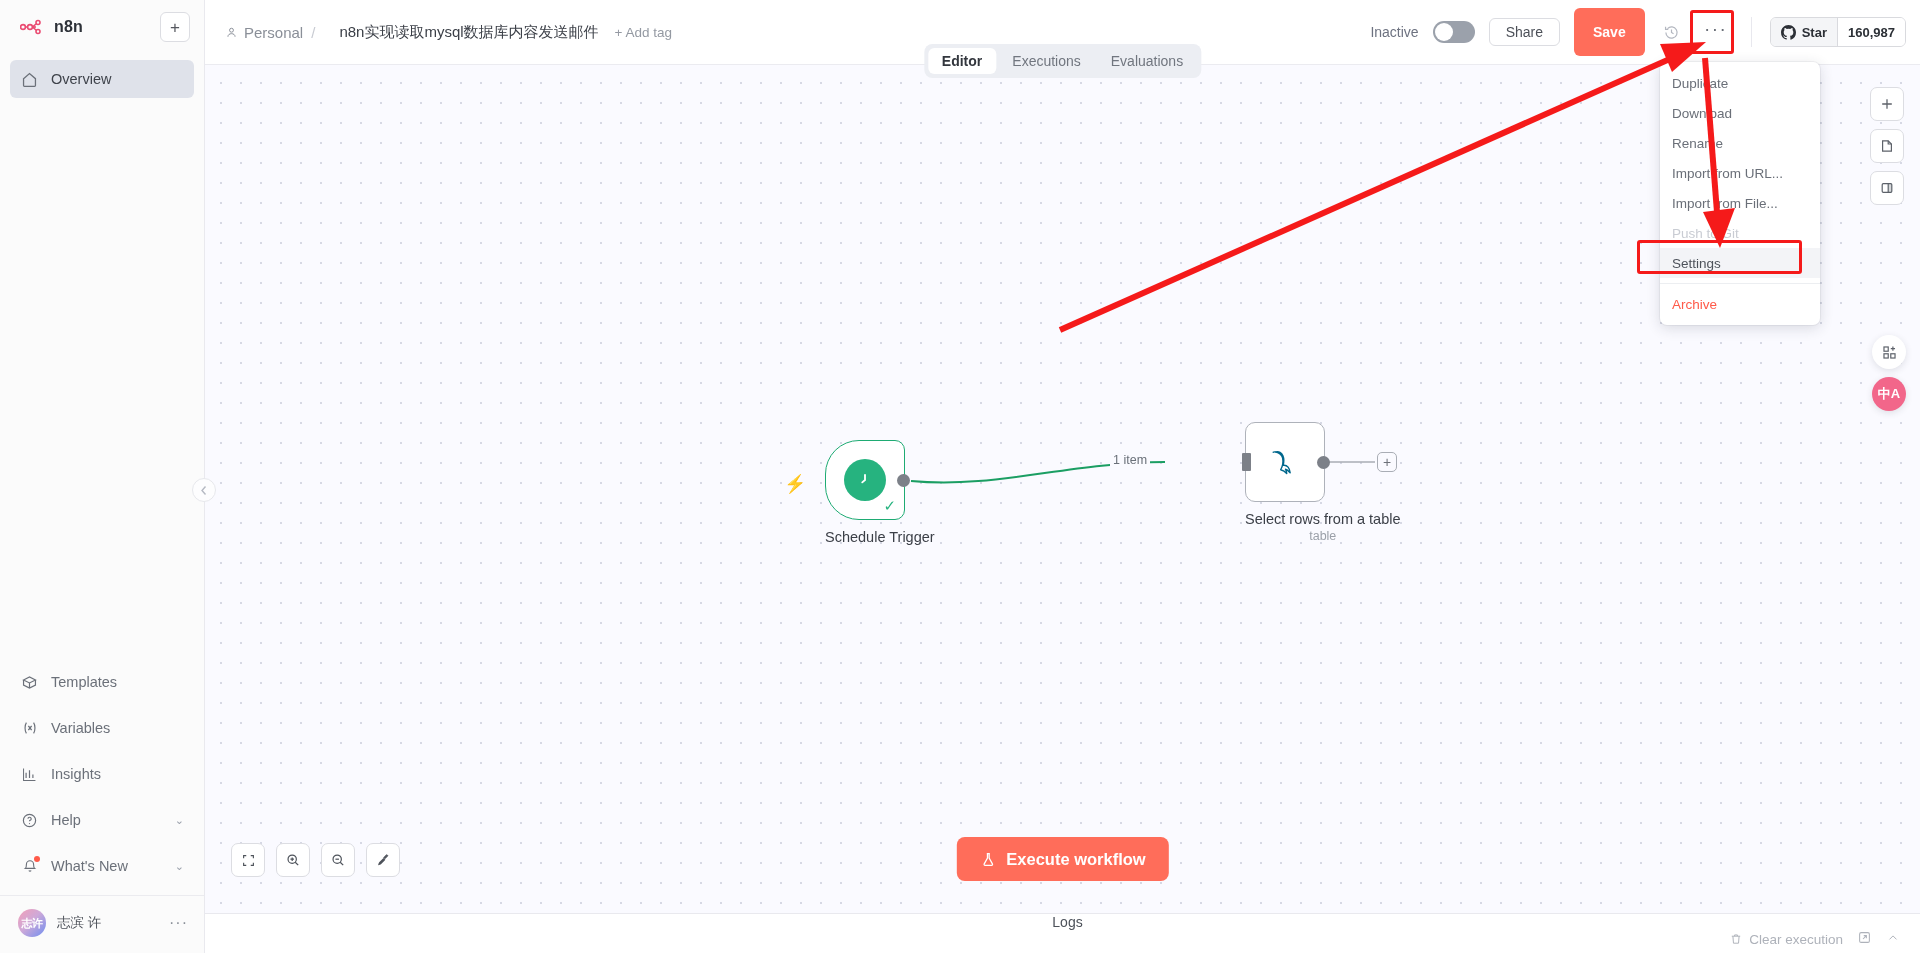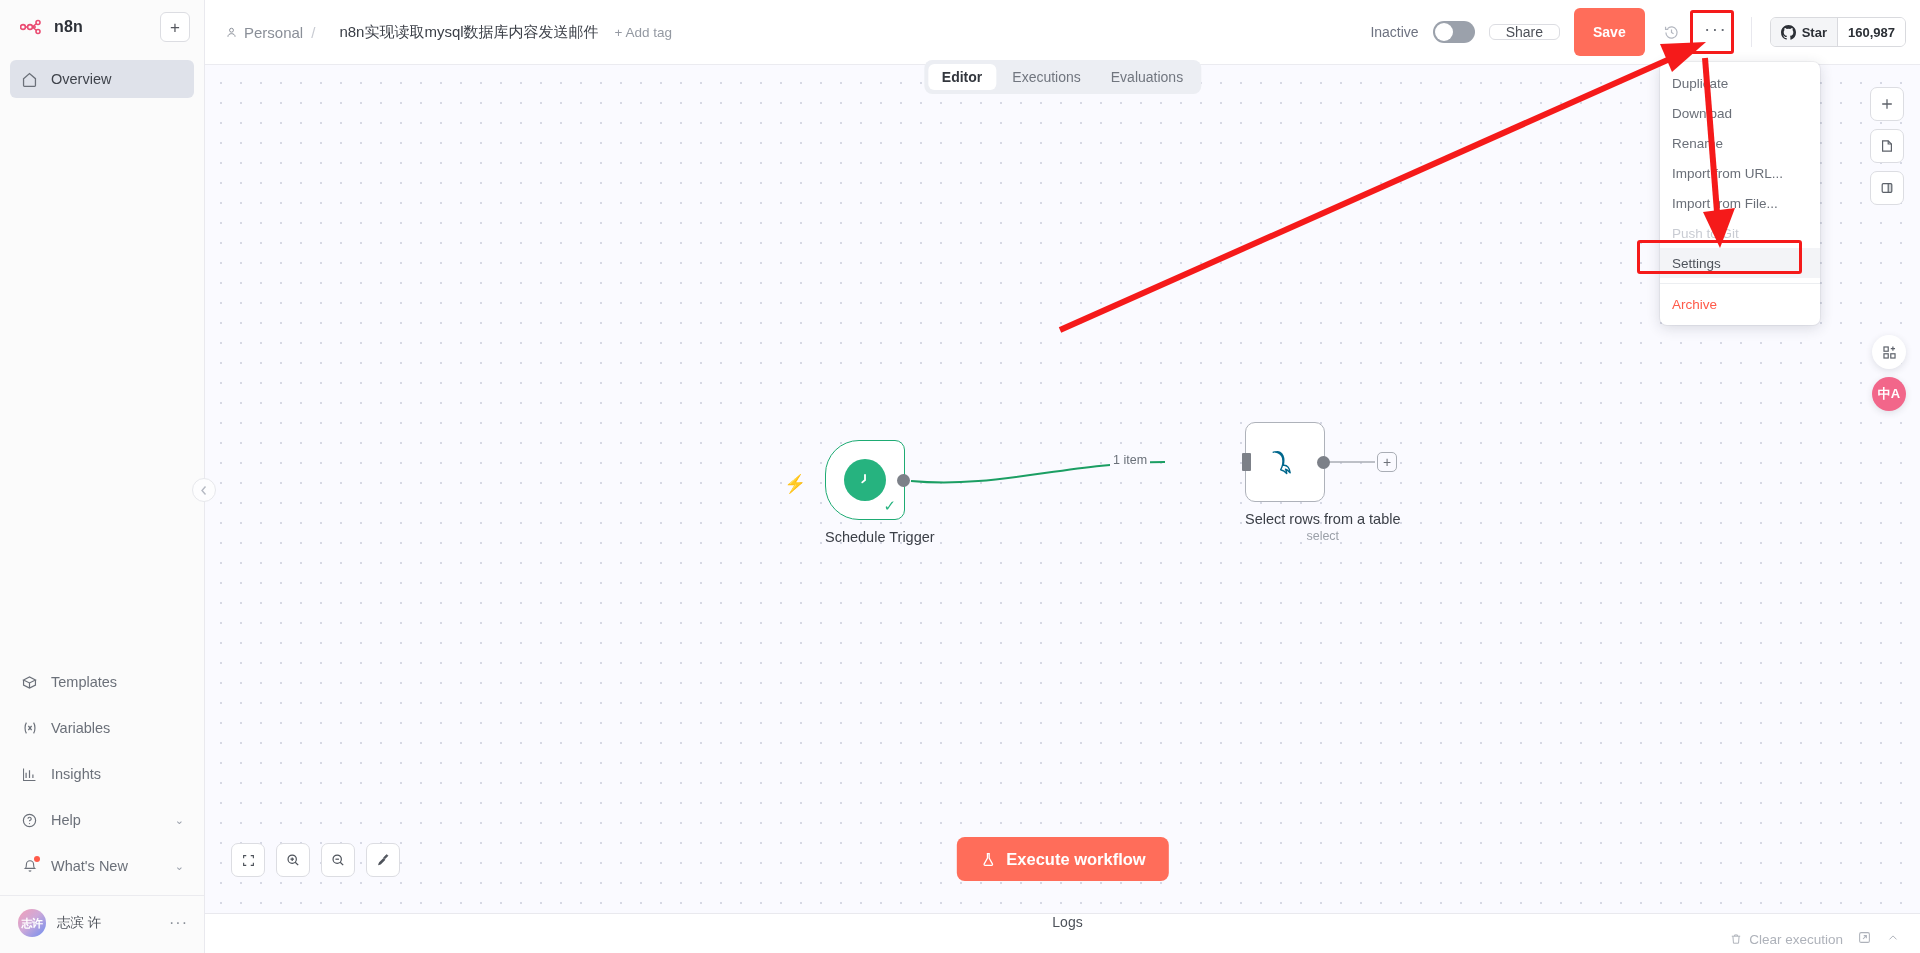--- a/index.html
+++ b/index.html
@@ -86,21 +86,21 @@
   .inactive-label { font-size: 14px; color: #6d7280; }
   .toggle {
     width: 42px; height: 22px; border-radius: 11px; background: #9ba1ab;
     position: relative; cursor: pointer;
   }
   .toggle .knob {
     position: absolute; top: 2px; left: 2px; width: 18px; height: 18px;
     border-radius: 50%; background: #fff;
   }
   .btn-share {
-    height: 16px; padding: 0 16px; border-radius: 6px; border: 1px solid #dcdde2;
+    height: 28px; padding: 0 16px; border-radius: 6px; border: 1px solid #dcdde2;
     background: #fff; color: #4c5058; font-size: 14px; cursor: pointer;
     display: flex; align-items: center;
   }
   .btn-save {
     height: 48px; padding: 7px 19px; border-radius: 6px; border: none;
     background: #ff6d5a; color: #fff; font-size: 14px; font-weight: 600;
     cursor: pointer; display: flex; align-items: center;
   }
   .icon-btn-plain {
     width: 26px; height: 26px; display: flex; align-items: center; justify-content: center;
@@ -116,21 +116,21 @@
   .gh-star {
     display: flex; align-items: stretch; height: 30px;
     border: 1px solid #d9dade; border-radius: 6px; overflow: hidden;
     font-size: 13px; cursor: pointer;
   }
   .gh-left { display: flex; align-items: center; gap: 6px; padding: 0 10px; background: #f4f5f7; color: #2c3036; font-weight: 600;}
   .gh-count { display: flex; align-items: center; padding: 0 10px; background: #fff; color: #2c3036; border-left: 1px solid #d9dade; font-weight: 600;}
 
   
   .tabs {
-    position: absolute; left: 50%; transform: translateX(-50%); top: 60px;
+    position: absolute; left: 50%; transform: translateX(-50%); top: 44px;
     background: #eceef3; border-radius: 8px; padding: 4px;
     display: flex; gap: 2px; z-index: 31;
   }
   .tab {
     padding: 5px 14px; border-radius: 6px; font-size: 14px; color: #71767f; cursor: pointer;
   }
   .tab.active { background: #fff; color: #33373e; font-weight: 600; }
 
   
   .dropdown {
@@ -409,21 +409,21 @@
       <div class="node-wrap" style="left:1040px; top:357px;">
         <div class="node-box">
           <span class="port-in"></span>
           <svg width="40" height="40" viewBox="0 0 48 48" fill="none" stroke="#00678c" stroke-width="1.7" stroke-linejoin="round">
             <path d="M13 12c3.5-1.5 7 1 8.5 4.5 1.6 3.8 1.2 8 .2 11.5 2.3-.4 4.5.4 6 2.2 1.6 1.9 2.3 4.4 2.5 6.8-1.6-2-3.4-3.6-5.6-4.3.9 1.6 1.4 3.4 1.5 5.2-1.9-2.4-4.4-4-7.3-4.6 2.4-4.3 3.4-9.4 2.3-14.2C20.3 15.9 17.4 13 13 12z"></path>
             <path d="M13.2 12.2c-1.4-.6-2.9-.4-4 .5" stroke-width="1.5"></path>
           </svg>
           <span class="port-out"></span>
         </div>
         <div class="node-label">Select rows from a table</div>
-        <div class="node-sub">select</div>
+        <div class="node-sub">table</div>
       </div>
 
       <span class="conn-label" style="left:905px; top:388px;">1 item</span>
 
       <div class="plus-node" style="left:1172px; top:387px;">
         <span>+</span>
       </div>
 
       <div class="rc-stack">
         <div class="rc-btn">

